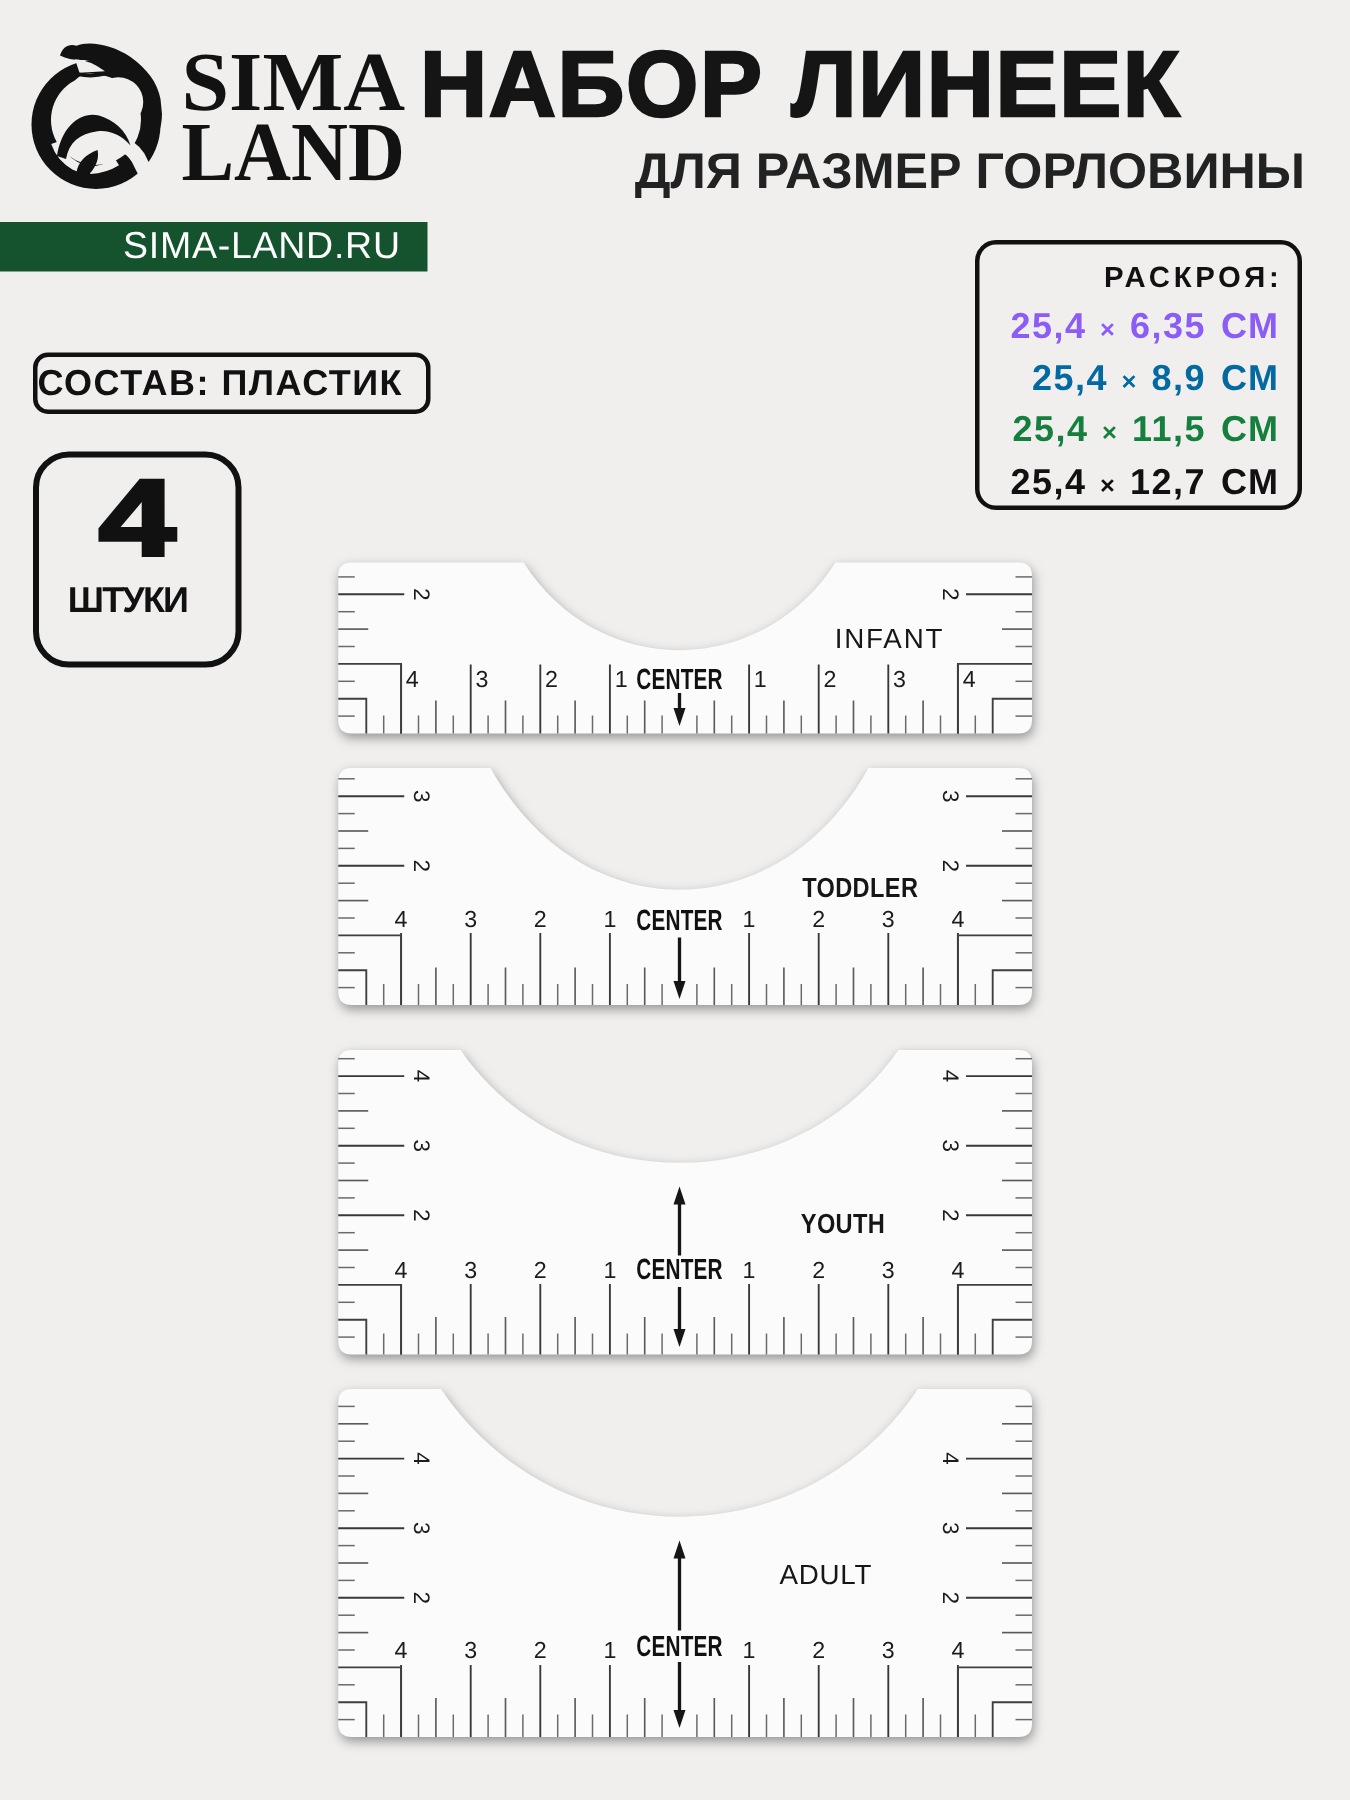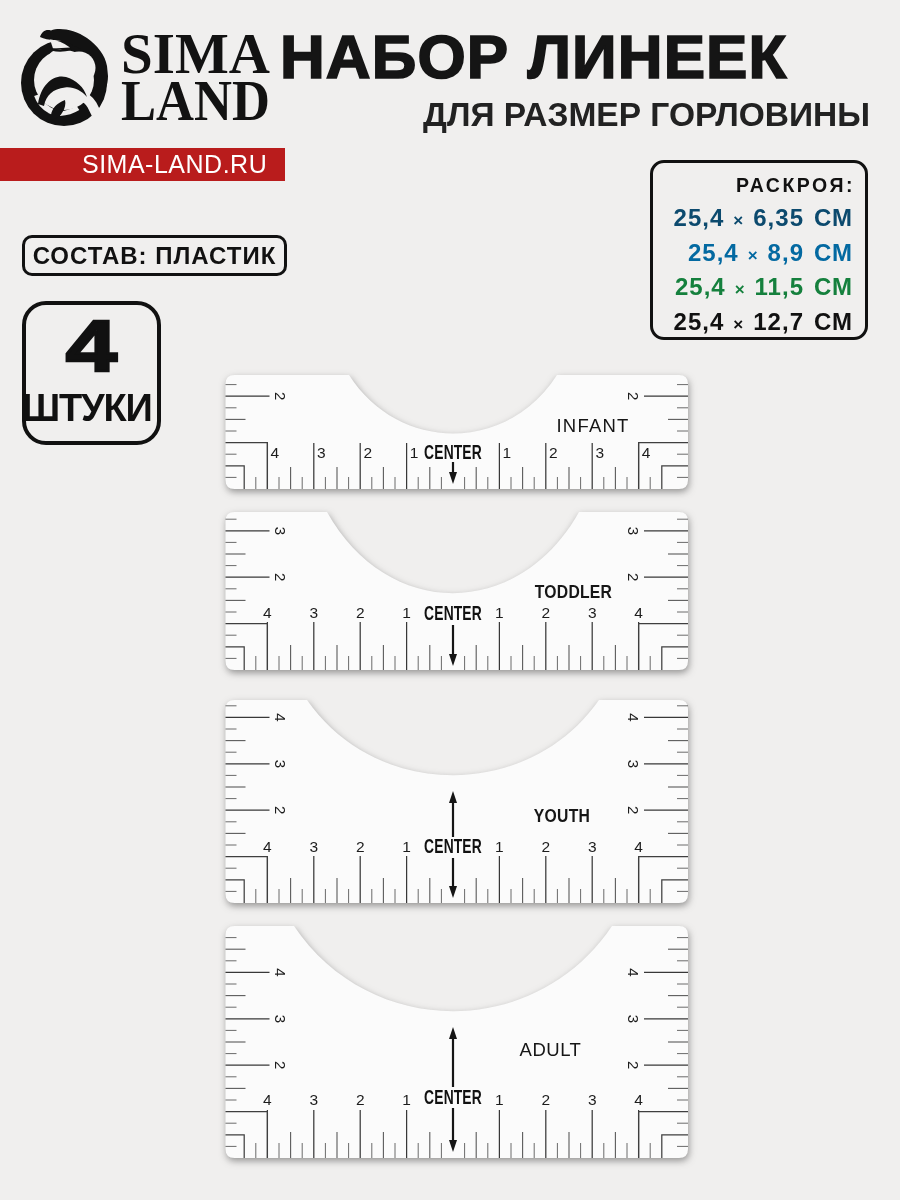--- a/index.html
+++ b/index.html
@@ -25,44 +25,44 @@
   <path d="M 38,104 C 41,84 54,74 66,77 C 76,80 84,87 87,97 C 81,90 73,86.5 65,87.5 C 53,89 46,95 44,106 Z" fill="#121212"></path>
   <path d="M 65,100 C 57,103 52,108 51,115 L 46,119 C 52,121 59,118 62,113 C 65,108.5 66,104 65,100 Z" fill="#121212"></path>
   </g>
 </svg>
 
 <svg class="abs" style="left:118px;top:30px" width="160" height="95" viewBox="0 0 160 95">
   <text x="3" y="43" font-family="'Liberation Serif',serif" font-weight="bold" font-size="56" textLength="149" lengthAdjust="spacingAndGlyphs" fill="#121212">SIMA</text>
   <text x="3" y="90" font-family="'Liberation Serif',serif" font-weight="bold" font-size="56" textLength="149" lengthAdjust="spacingAndGlyphs" fill="#121212">LAND</text>
 </svg>
 
-<div class="abs" style="left:0;top:148px;width:285px;height:33px;background:#b91c1c;color:#fff;
+<div class="abs" style="left:0;top:148px;width:285px;height:33px;background:#14532d;color:#fff;
      font-size:25px;line-height:33px;letter-spacing:0.5px">
   <span style="margin-left:82px">SIMA-LAND.RU</span></div>
 
 <div class="abs" style="left:22px;top:235px;width:259px;height:35px;border:3px solid #111;border-radius:10px;
-     font-size:24px;font-weight:bold;line-height:35px;text-align:center;color:#111;letter-spacing:1px">СОСТАВ:&nbsp;ПЛАСТИК</div>
+     font-size:24px;font-weight:bold;line-height:35px;text-align:left;color:#111;letter-spacing:1px">СОСТАВ:&nbsp;ПЛАСТИК</div>
 
 <div class="abs" style="left:22px;top:301px;width:131px;height:136px;border:4px solid #111;border-radius:24px"></div>
 
 <div class="abs" style="left:22px;top:310px;width:139px;text-align:center;font-size:72px;font-weight:bold;line-height:1;color:#111;-webkit-text-stroke:2.5px #111;transform:scaleX(1.28)">4</div>
 
-<div class="abs" style="left:22px;top:389px;width:126px;text-align:center;font-size:38px;font-weight:bold;line-height:1;color:#111;letter-spacing:-1.2px">ШТУКИ</div>
+<div class="abs" style="left:22px;top:389px;width:126px;text-align:center;font-size:24px;font-weight:bold;line-height:1;color:#111;letter-spacing:-1.2px">ШТУКИ</div>
 
 <div class="abs" style="left:280px;top:21px;width:588px;text-align:left;font-size:62px;font-weight:bold;
      color:#151515;-webkit-text-stroke:1.7px #151515;letter-spacing:1.1px;margin-right:-2px">НАБОР ЛИНЕЕК</div>
 
 <div class="abs" style="left:280px;top:96px;width:590px;text-align:right;font-size:33.5px;font-weight:bold;
      color:#222;letter-spacing:0px;margin-right:-1px">ДЛЯ РАЗМЕР ГОРЛОВИНЫ</div>
 
 <div class="abs" style="left:650px;top:160px;width:212px;height:173.5px;border:3.5px solid #111;border-radius:14px"></div>
 
 <div class="abs" style="right:48px;top:175.5px;font-size:19.5px;font-weight:bold;color:#111;line-height:1;letter-spacing:2.5px;margin-right:-3px">РАСКРОЯ:</div>
 
-<div class="abs" style="right:48px;top:205.5px;font-size:24px;font-weight:bold;color:#0c4a6e;line-height:1;letter-spacing:1px;margin-right:-1px">25,4<span style="font-size:17px;margin:0 9px">×</span>6,35<span style="margin-left:10px">СМ</span></div>
+<div class="abs" style="right:48px;top:205.5px;font-size:24px;font-weight:bold;color:#8b5cf6;line-height:1;letter-spacing:1px;margin-right:-1px">25,4<span style="font-size:17px;margin:0 9px">×</span>6,35<span style="margin-left:10px">СМ</span></div>
 
 <div class="abs" style="right:48px;top:240.5px;font-size:24px;font-weight:bold;color:#0369a1;line-height:1;letter-spacing:1px;margin-right:-1px">25,4<span style="font-size:17px;margin:0 9px">×</span>8,9<span style="margin-left:10px">СМ</span></div>
 
 <div class="abs" style="right:48px;top:275px;font-size:24px;font-weight:bold;color:#15803d;line-height:1;letter-spacing:1px;margin-right:-1px">25,4<span style="font-size:17px;margin:0 9px">×</span>11,5<span style="margin-left:10px">СМ</span></div>
 
 <div class="abs" style="right:48px;top:309.5px;font-size:24px;font-weight:bold;color:#111;line-height:1;letter-spacing:1px;margin-right:-1px">25,4<span style="font-size:17px;margin:0 9px">×</span>12,7<span style="margin-left:10px">СМ</span></div>
 
 <svg class="abs" style="left:0;top:0" width="900" height="1200" viewBox="0 0 900 1200">
 
 <g font-family="&quot;Liberation Sans&quot;,sans-serif">

